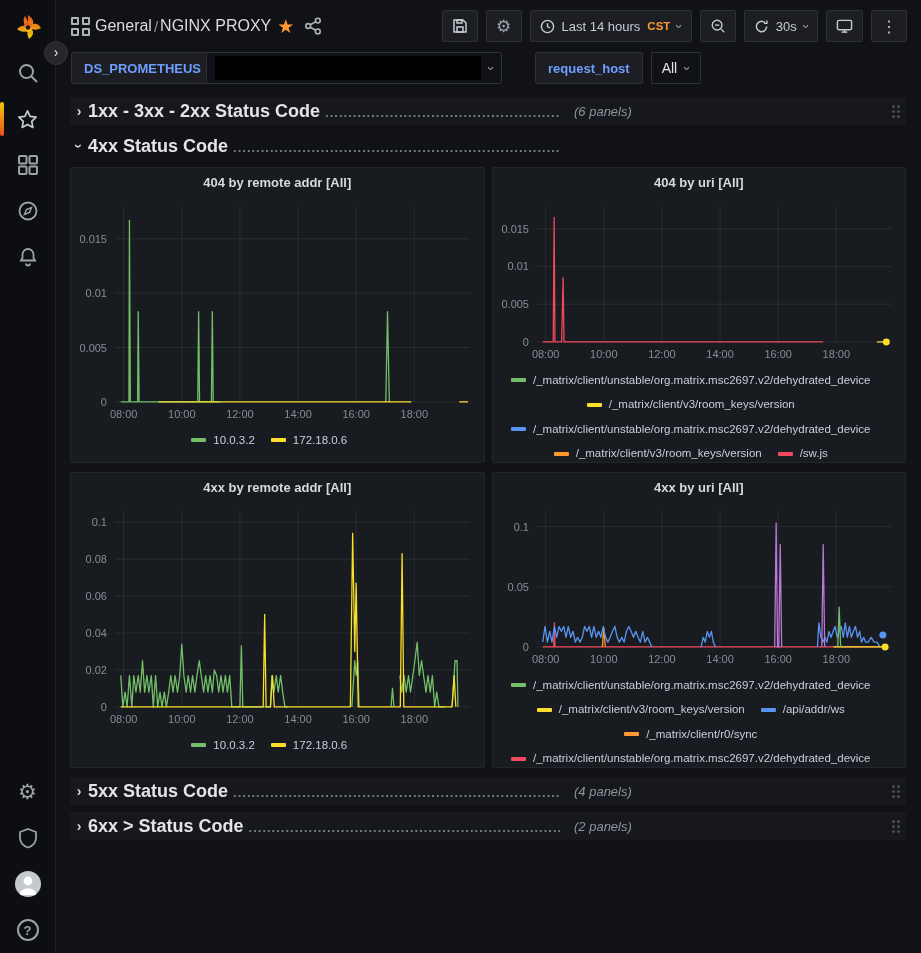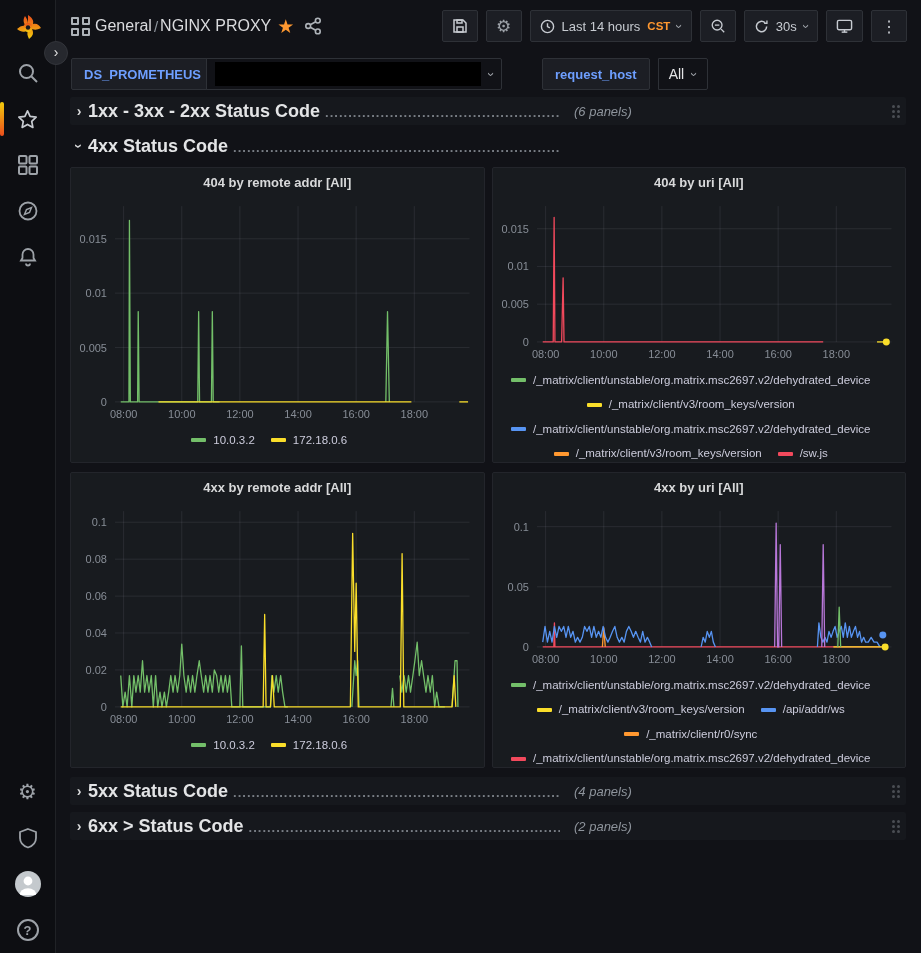--- a/index.html
+++ b/index.html
@@ -38,29 +38,29 @@
   .nav-right { margin-left:auto; display:flex; align-items:center; gap:8px; }
   .nav-btn { height:32px; min-width:36px; padding:0 9px; background:#1c1e24;
     border:1px solid #2e3137; border-radius:2px; display:flex; align-items:center;
     justify-content:center; gap:7px; color:#c7cbd1; font-size:13px; cursor:pointer; }
   .cst { color:#ff9830; font-weight:bold; font-size:11.5px; }
   .chev { color:#9da2a8; font-size:13px; display:inline-block; transform:rotate(90deg); }
   .kebab { font-size:16px; color:#c7cbd1; letter-spacing:0; }
 
   
   .varrow { position:fixed; left:57px; top:52px; width:864px; height:38px;
-    display:flex; align-items:flex-end; gap:22px; padding:0 14px; background:#111217; z-index:4; }
+    display:flex; align-items:flex-start; gap:8px; padding:0 14px; background:#111217; z-index:4; }
   .var-label { height:32px; padding:0 12px; display:flex; align-items:center;
     background:#1c1e24; border:1px solid #2e3137; border-radius:2px 0 0 2px;
     color:#6e9fff; font-size:13px; font-weight:bold; cursor:pointer; }
   .var-value { height:32px; width:296px; background:#111217; border:1px solid #2e3137;
     border-radius:0 2px 2px 0; display:flex; align-items:center; padding:0 8px;
     margin-left:-8px; cursor:pointer; }
   .redacted { flex:1; height:24px; background:#000; }
-  .var-pair { display:flex; margin-left:18px; }
+  .var-pair { display:flex; margin-left:25px; }
   .var-all { height:32px; padding:0 10px; display:flex; align-items:center; gap:8px;
     border:1px solid #2e3137; border-radius:0 2px 2px 0; font-size:14px; color:#e3e4e6; cursor:pointer; }
 
   
   .content { position:absolute; left:57px; top:95px; width:864px; padding:0 15px 0 13px; }
   .row-header { height:28px; display:flex; align-items:center; margin:2px 0 7px 0;
     border-radius:2px; cursor:pointer; }
   .row-header.collapsed { background:#16181d; }
   .row-chevron { width:18px; text-align:center; color:#d8d9da; font-size:14px; font-weight:bold; }
   .row-chevron.open { transform:rotate(90deg); }

